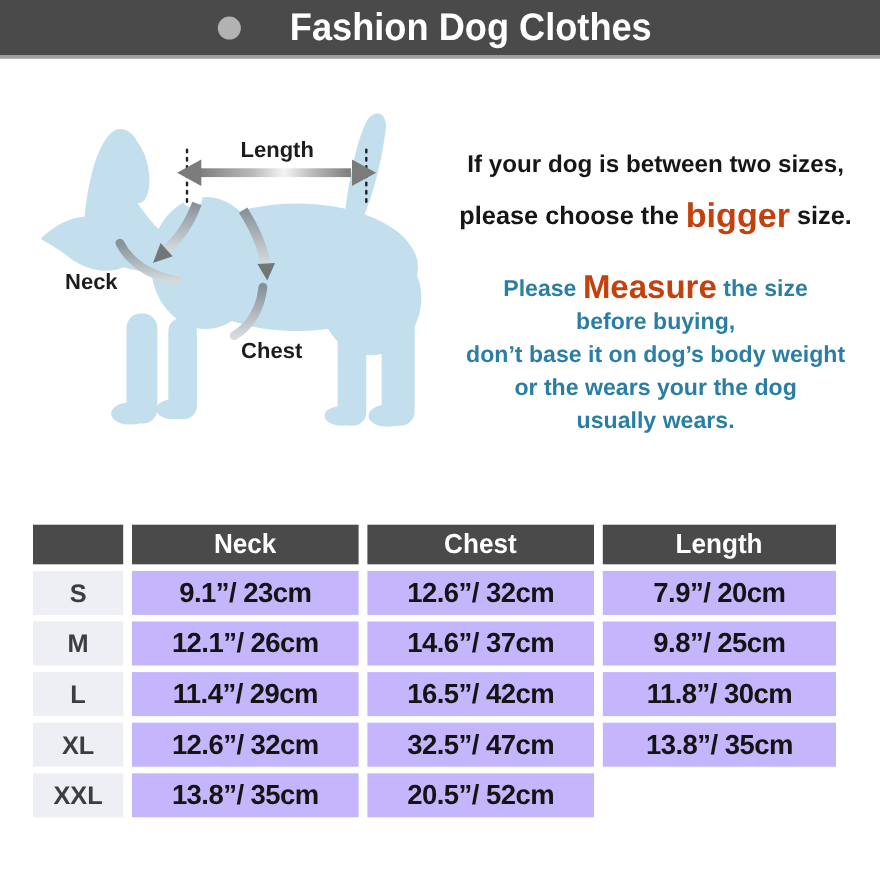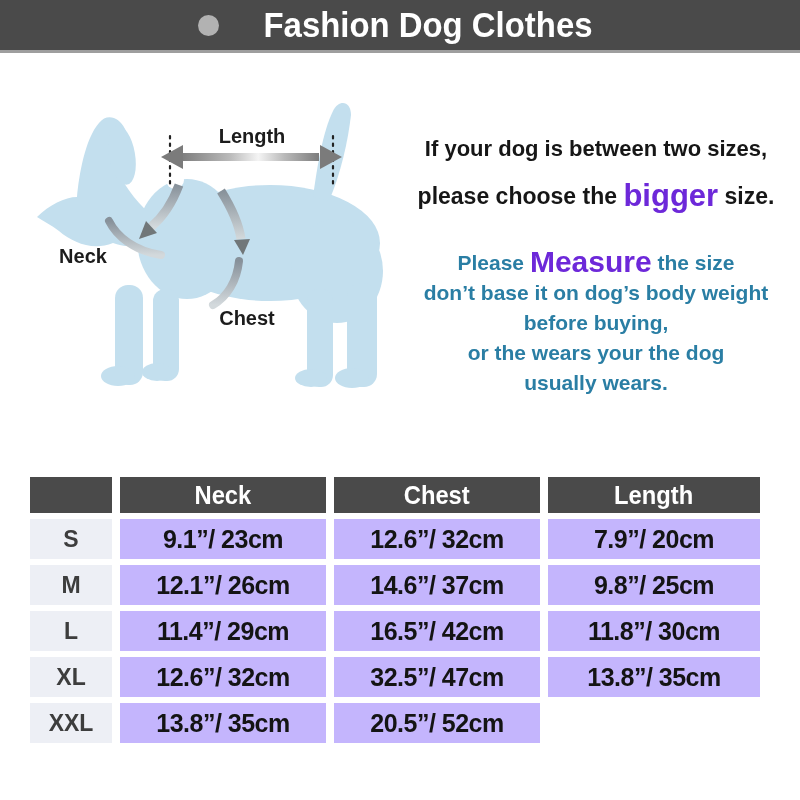--- a/index.html
+++ b/index.html
@@ -13,21 +13,21 @@
   .topbar .title{color:#ffffff;font-size:35px;font-weight:700;letter-spacing:0px;
                  transform:scaleX(.94);transform-origin:center;white-space:nowrap;}
 
   
   .dog-wrap{position:absolute;left:15px;top:75px;width:400px;height:340px;}
 
   
   .right-col{position:absolute;left:392px;top:128px;width:408px;text-align:center;}
   .line-black{color:#161616;font-weight:700;font-size:22px;margin:8px 0 0;}
   .line-black2{color:#161616;font-weight:700;font-size:23px;margin:16px 0 0;}
-  .hl-pink{color:#6d28d9;}
+  .hl-pink{color:#c2410c;}
   .line-black2 .big{font-size:31px;vertical-align:-2px;}
   .teal-block{margin-top:33px;color:#2a7ea4;font-weight:700;font-size:21px;line-height:30px;text-align:center;}
   .teal-block .big{font-size:30px;vertical-align:-2px;}
 
   
   .size-table{position:absolute;left:30px;top:477px;width:730px;display:grid;
               grid-template-columns:82px 206px 206px 212px;
               grid-template-rows:36px repeat(5,40px);
               column-gap:8px;row-gap:6px;}
   .cell{display:flex;align-items:center;justify-content:center;white-space:nowrap;}
@@ -113,22 +113,22 @@
         <text x="232" y="250" text-anchor="middle" font-size="20" font-weight="bold" fill="#1c1c1c">Chest</text>
       </g>
     </svg>
   </div>
 
   <div class="right-col">
     <p class="line-black">If your dog is between two sizes,</p>
     <p class="line-black2"><span>please choose the </span><span class="hl-pink big">bigger</span><span> size.</span></p>
     <div class="teal-block">
       <div><span>Please </span><span class="hl-pink big">Measure</span><span> the size</span></div>
+      <div>before buying,</div>
       <div>don’t base it on dog’s body weight</div>
-      <div>before buying,</div>
       <div>or the wears your the dog</div>
       <div>usually wears.</div>
     </div>
   </div>
 
   <div class="size-table">
     <div class="cell th"></div>
     <div class="cell th">
         <span class="squish">Neck</span>
       </div>

